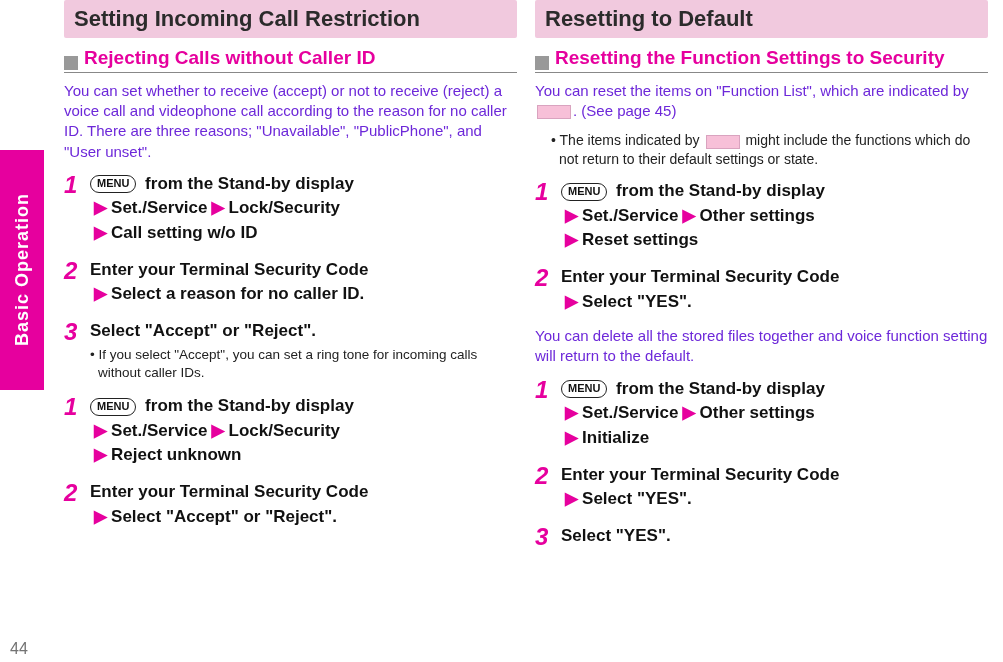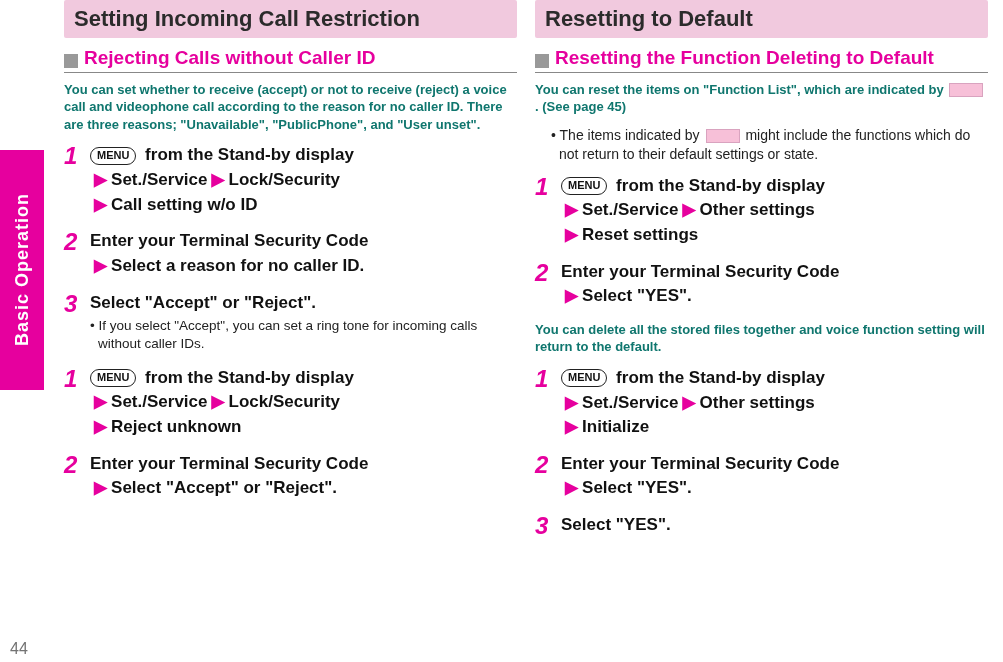--- a/index.html
+++ b/index.html
@@ -3,24 +3,24 @@
 <meta charset="utf-8">
 <style>
 *{box-sizing:border-box;margin:0;padding:0}
 body{font-family:Arial,Helvetica,sans-serif;width:1003px;height:662px;background:#fff;position:relative;overflow:hidden}
 .sidetab{position:absolute;left:0;top:150px;width:44px;height:240px;background:#e6009e;display:flex;align-items:center;justify-content:center}
 .sidetab span{color:#fff;font-weight:bold;font-size:18px;writing-mode:vertical-rl;transform:rotate(180deg);letter-spacing:1px}
 .pagenum{position:absolute;left:10px;top:640px;font-size:16px;color:#737373}
 .cols{position:absolute;left:60px;top:0;width:943px;height:546px;display:flex}
 .col{width:471px;padding:0 14px 0 4px}
 .sec-title{background:#f1c9de;color:#2b2b2b;font-weight:bold;font-size:22px;padding:6px 10px;margin-bottom:6px;border-radius:2px}
-.sub{display:flex;align-items:center;border-bottom:1px solid #888;margin:8px 0 8px 0;padding-bottom:2px}
+.sub{display:flex;align-items:flex-end;border-bottom:1px solid #888;margin:8px 0 8px 0;padding-bottom:2px}
 .sub .sq{width:14px;height:14px;background:#999;margin:6px 6px 0 0;flex-shrink:0}
 .sub .t{color:#e6009e;font-weight:bold;font-size:19px;line-height:1.25}
-.intro{font-weight:bold;font-size:13px;line-height:1.35;margin:6px 0 10px 0;color:#0f766e}
+.intro{font-weight:normal;font-size:15px;line-height:1.35;margin:6px 0 10px 0;color:#6d28d9}
 .note{font-size:14px;line-height:1.35;margin:2px 0 10px 16px;padding-left:8px;color:#222}
 .note::before{content:"• ";margin-left:-8px}
 .swatch{display:inline-block;width:34px;height:14px;background:#f7c0d8;border:1px solid #d9a3bf;vertical-align:middle;margin:0 2px}
 .step{display:flex;margin:6px 0 12px 0}
 .stepnum{width:26px;font-size:24px;font-weight:bold;color:#e6009e;font-style:italic;line-height:1;margin-top:1px}
 .stepbody{flex:1;font-weight:bold;font-size:17px;line-height:1.45;color:#111}
 .stepbody .menu{display:inline-block;border:1.5px solid #222;border-radius:11px;padding:0 6px;font-size:11px;font-weight:bold;vertical-align:middle;margin-right:4px}
 .arrow{color:#e6009e;font-weight:bold;margin:0 4px}
 .subnote{font-weight:normal;font-size:13.5px;line-height:1.35;margin-top:2px;padding-left:8px;color:#222}
 .subnote::before{content:"• ";margin-left:-8px}
@@ -86,21 +86,21 @@
         <span class="arrow">▶</span><span>Select "Accept" or "Reject".</span>
       </div>
     </div>
   </div>
 
   <div class="col">
     <div class="sec-title">Resetting to Default</div>
 
     <div class="sub">
       <div class="sq"></div>
-      <div class="t">Resetting the Function Deleting to Default</div>
+      <div class="t">Resetting the Function Settings to Security</div>
     </div>
     <p class="intro">
       <span>You can reset the items on "Function List", which are indicated by </span><span class="swatch"></span><span>. (See page 45)</span>
     </p>
     <p class="note">
       <span>The items indicated by </span><span class="swatch"></span><span> might include the functions which do not return to their default settings or state.</span>
     </p>
 
     <div class="step">
       <div class="stepnum">1</div>

